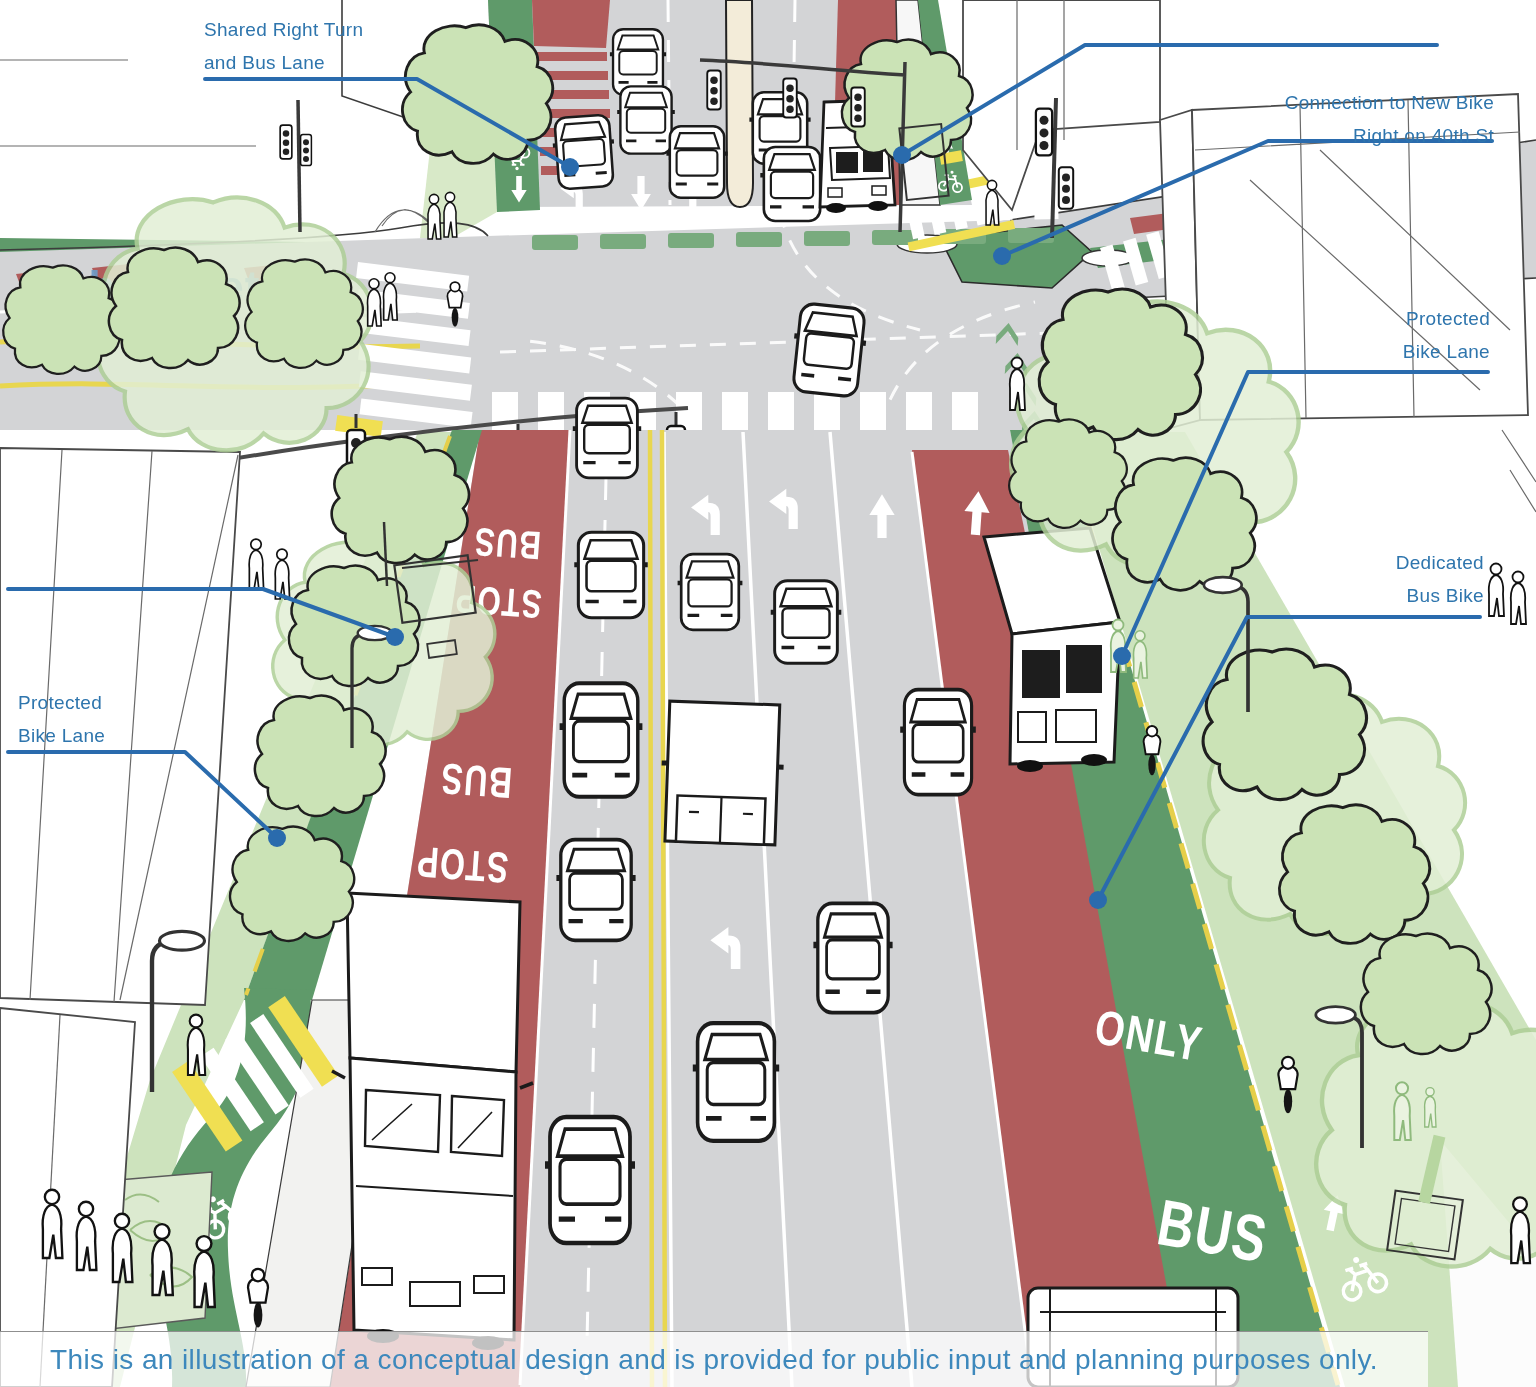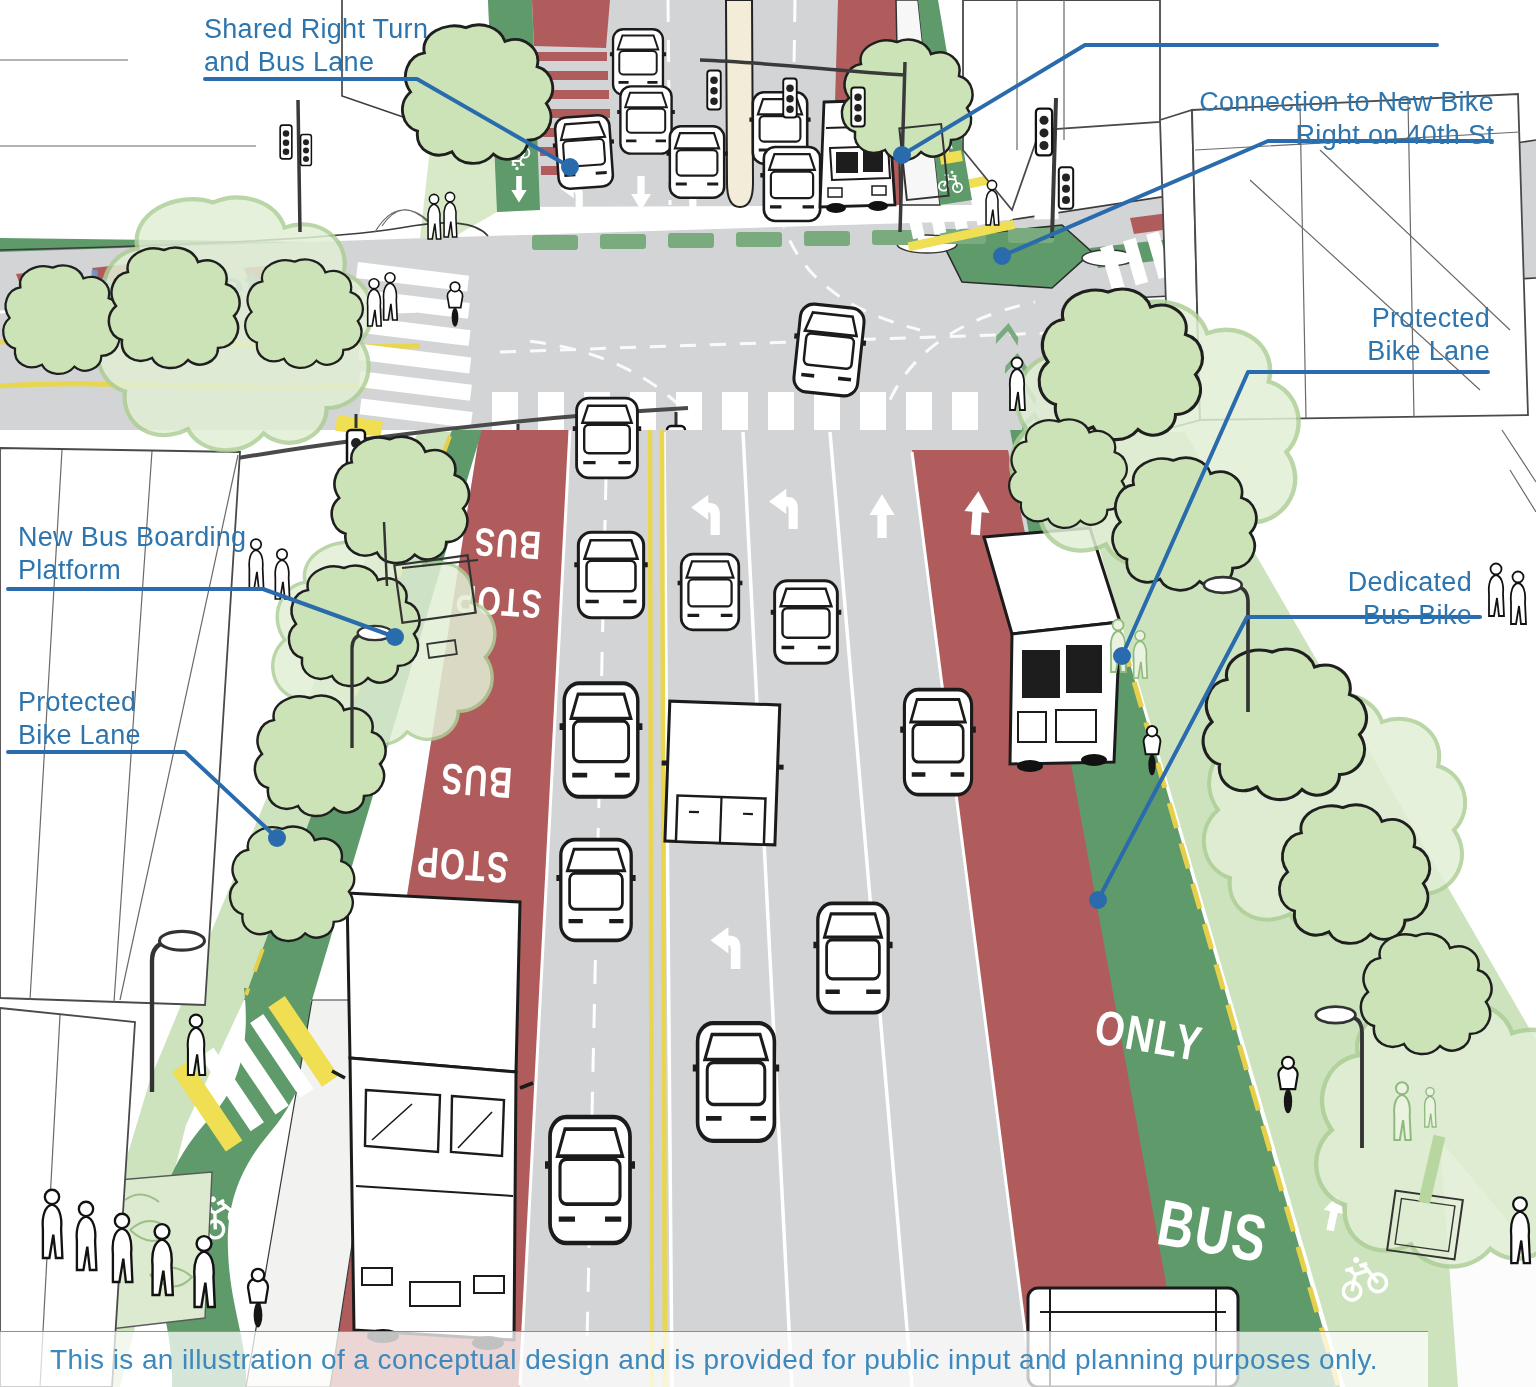--- a/index.html
+++ b/index.html
@@ -1,19 +1,19 @@
 <!DOCTYPE html>
 <html><head>
 <meta charset="utf-8">
 <style>
   html,body{margin:0;padding:0;background:#ffffff;}
   #stage{position:relative;width:1536px;height:1387px;overflow:hidden;background:#ffffff;
          font-family:"Liberation Sans",sans-serif;}
   #art{position:absolute;left:0;top:0;}
-  .callout{position:absolute;font-size:27px;color:#2e75ad;line-height:33px;letter-spacing:.3px;}
+  .callout{position:absolute;font-size:19px;color:#2e75ad;line-height:33px;letter-spacing:.3px;}
   .callout span{display:block;}
   .al-r{text-align:right;}
   .al-c{text-align:center;}
   #caption-bar{position:absolute;left:0;top:1331px;width:1428px;height:56px;
     background:rgba(255,255,255,.74);border-top:1.5px solid #8f8f8f;
     display:flex;align-items:center;justify-content:center;}
   #caption-bar div{font-size:28px;color:#3d88bc;letter-spacing:.4px;}
   .pav{fill:#ffffff;font-weight:bold;text-anchor:middle;letter-spacing:1.5px;
        font-family:"Liberation Sans",sans-serif;}
   .tree{fill:#cbe3b6;stroke:#1f1f1f;stroke-width:2.5;}
@@ -478,27 +478,23 @@
   <span>and Bus Lane</span>
 </div>
 <div class="callout al-r" style="right:42px;top:72px;margin-top:14px;">
   <span>Connection to New Bike</span>
   <span>Right on 40th St</span>
 </div>
 <div class="callout al-r" style="right:46px;top:302px;">
   <span>Protected</span>
   <span>Bike Lane</span>
 </div>
-<div class="callout al-r" style="right:64px;top:546px;margin-top:20px;">
+<div class="callout al-r" style="right:52px;top:546px;">
   <span>Dedicated</span>
   <span>Bus Bike</span>
-</div>
-<div class="callout" style="left:18px;top:521px;">
-  <span>New Bus Boarding</span>
-  <span>Platform</span>
 </div>
 <div class="callout" style="left:18px;top:686px;">
   <span>Protected</span>
   <span>Bike Lane</span>
 </div>
 
 <div id="caption-bar">
   <div>This is an illustration of a conceptual design and is provided for public input and planning purposes only.</div>
 </div>
 

